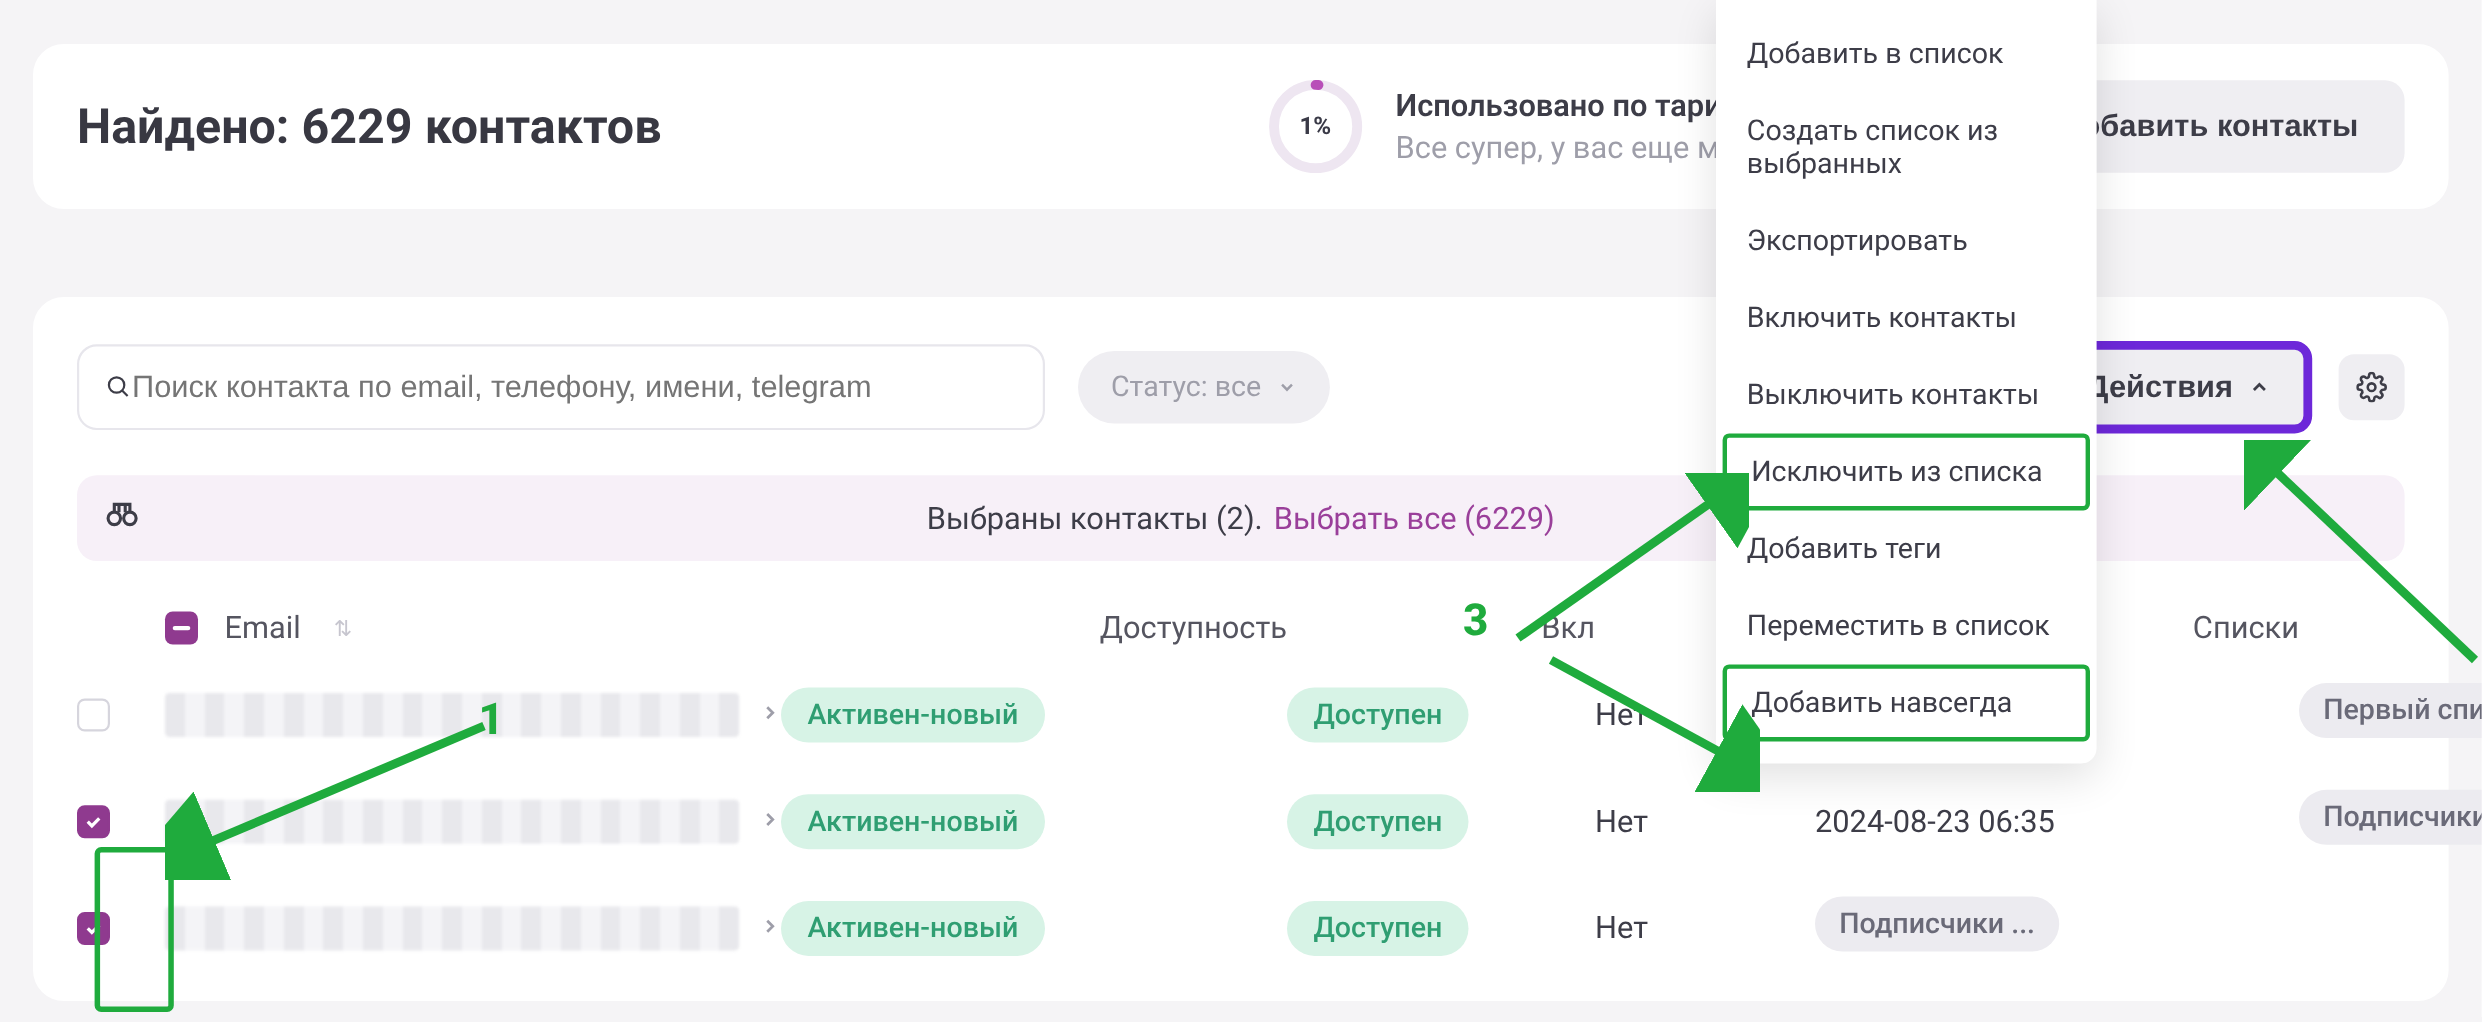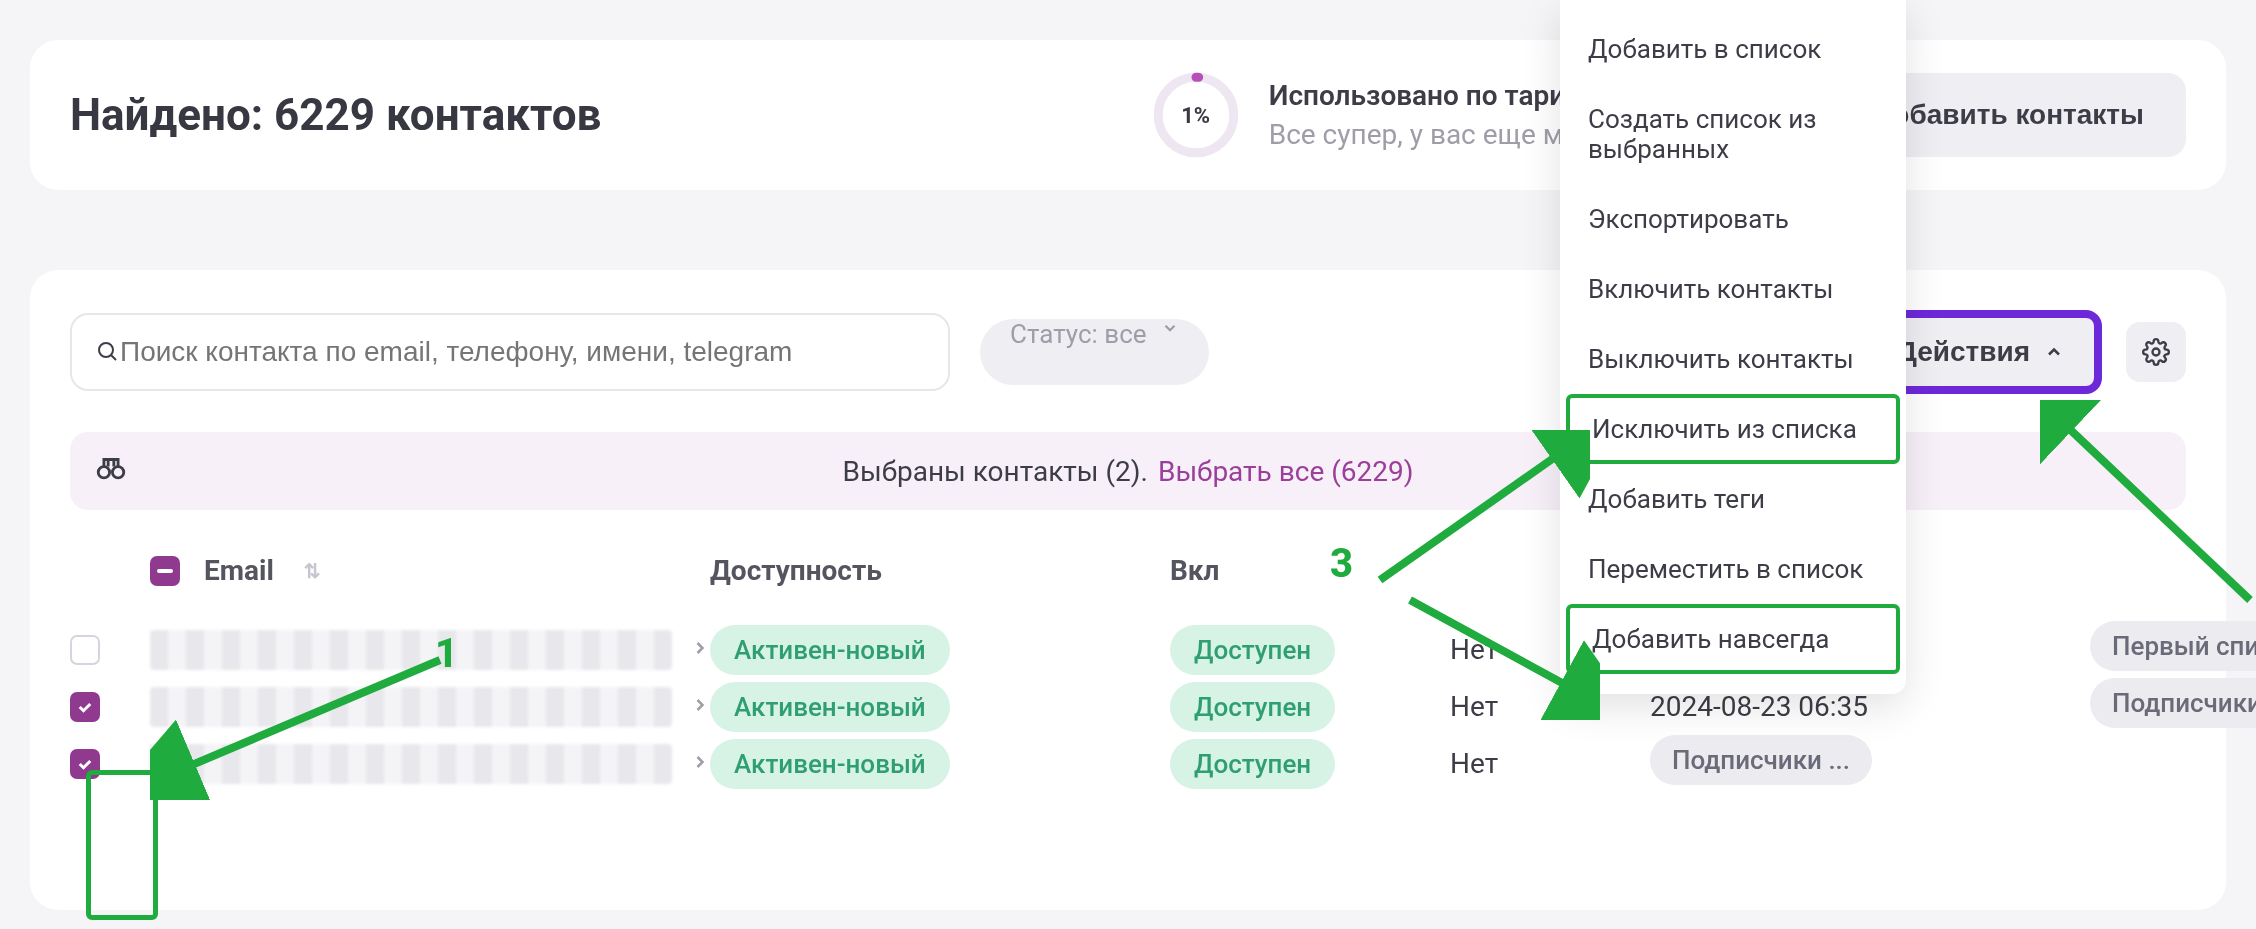--- a/index.html
+++ b/index.html
@@ -82,21 +82,21 @@
     padding: 0 24px;
   }
   .search-input {
     border: none; outline: none;
     font-size: 28px;
     color: #9e9ea9;
     flex: 1;
     background: transparent;
   }
   .status-pill {
-    display: flex; align-items: flex-start; gap: 14px;
+    display: flex; align-items: center; gap: 14px;
     height: 66px;
     padding: 0 30px;
     background: #efeef2;
     border-radius: 34px;
     font-size: 26px; color: #9e9ea9;
   }
   .toolbar-right {
     margin-left: auto;
     display: flex; align-items: center; gap: 24px;
   }
@@ -133,36 +133,36 @@
     font-size: 30px; color: #3d3d48;
   }
   .selected-bar .select-all { color: #9a3f9a; cursor: pointer; }
 
   
   .table-head {
     margin-top: 44px;
     display: grid;
     grid-template-columns: 80px 560px 460px 280px 200px 440px 300px;
     align-items: center;
-    font-size: 28px; font-weight: 700; color: #555560;
+    font-size: 28px; font-weight: 400; color: #555560; text-align: right;
   }
   .th-email { display: flex; align-items: center; gap: 24px; }
   .th-check-indet {
     width: 30px; height: 30px;
     background: #8f3a8f;
     border-radius: 7px;
     display: flex; align-items: center; justify-content: center;
   }
   .th-check-indet::after {
     content: "";
     width: 16px; height: 4px; background: #fff; border-radius: 2px;
   }
   .sort-icon { color: #c7c6cf; font-size: 20px; margin-left: 6px; }
 
-  .table-body { margin-top: 34px; display: flex; flex-direction: column; }
+  .table-body { margin-top: 34px; display: flex; flex-direction: column; gap: 40px; }
   .row {
     display: grid;
     grid-template-columns: 80px 560px 460px 280px 200px 440px 300px;
     align-items: center;
     font-size: 28px; color: #3d3d48;
   }
   .row-check {
     width: 30px; height: 30px;
     border: 2px solid #d6d5dd;
     border-radius: 7px;

